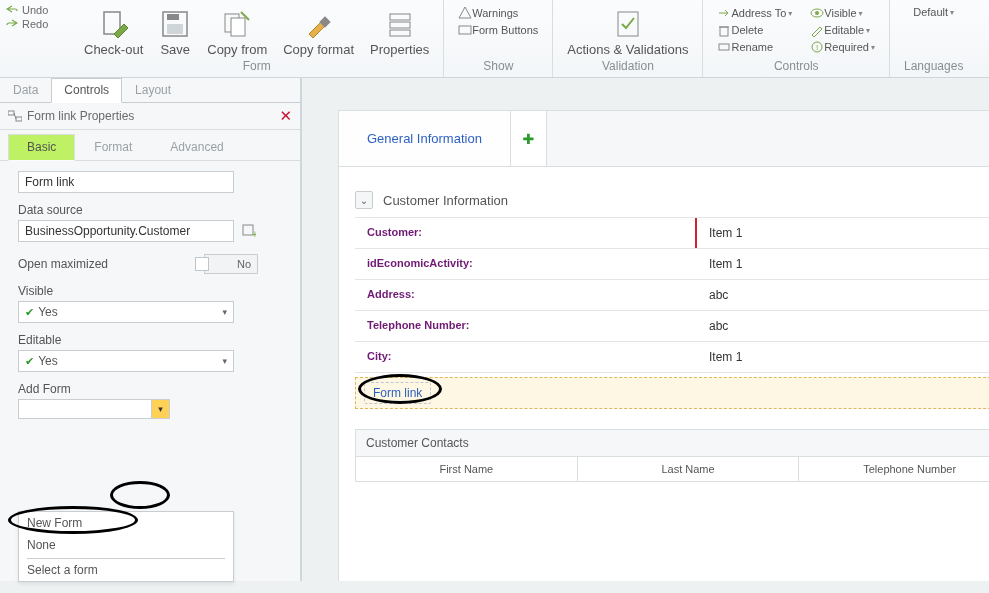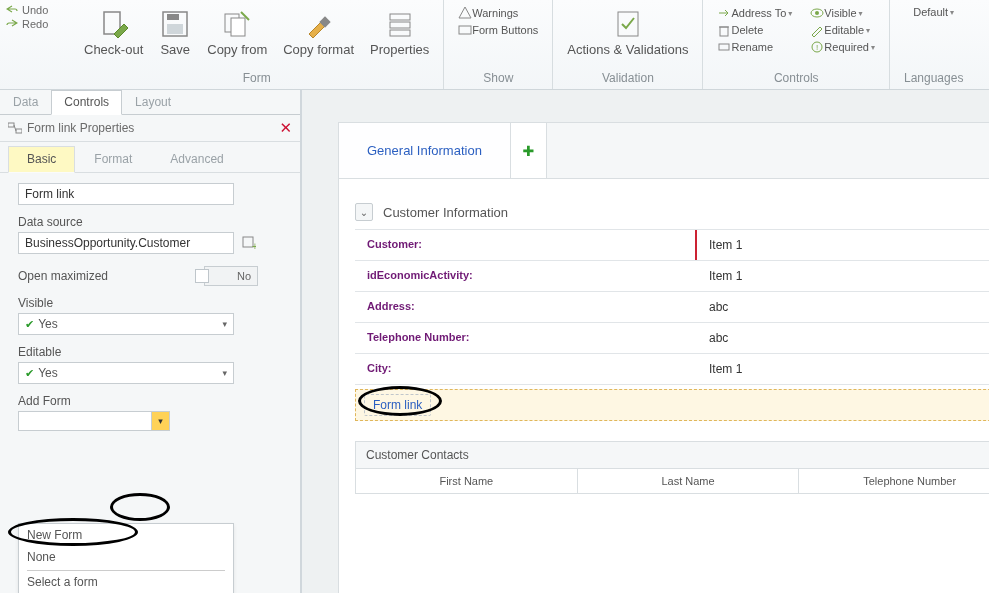--- a/index.html
+++ b/index.html
@@ -1,19 +1,19 @@
 <!DOCTYPE html>
 <html><head>
 <meta charset="utf-8">
 <style>
 * { box-sizing: border-box; margin: 0; padding: 0; font-family: "Segoe UI", Tahoma, sans-serif; }
 body { background: #eef1f2; width: 989px; height: 593px; overflow: hidden; font-size: 12px; color: #555; }
 
 
-.ribbon { background: linear-gradient(#fbfcfd,#f3f6f8); border-bottom: 1px solid #cfd6da; height: 90px; display: flex; text-align: center; }
+.ribbon { background: linear-gradient(#fbfcfd,#f3f6f8); border-bottom: 1px solid #cfd6da; height: 78px; display: flex; text-align: center; }
 .qat { width: 70px; padding: 4px 6px; display: flex; flex-direction: column; gap: 2px; }
 .qat-item { display: flex; align-items: center; gap: 4px; font-size: 11px; color: #6a6a6a; cursor: pointer; }
 .ribbon-group { border-right: 1px solid #d7dde0; display: flex; flex-direction: column; align-items: center; padding: 2px 14px 0 14px; position: relative; }
 .ribbon-group-row { display: flex; gap: 16px; align-items: flex-start; flex: 1; }
 .ribbon-btn-lg { display: flex; flex-direction: column; align-items: center; gap: 2px; cursor: pointer; padding-top: 6px; }
 .ribbon-btn-lg .icon { width: 32px; height: 32px; }
 .ribbon-btn-lg span { font-size: 13px; color: #555; }
 .ribbon-group-label { font-size: 12px; color: #878f94; margin-top: auto; padding-bottom: 4px; }
 .ribbon-stack { display: flex; flex-direction: column; gap: 3px; padding-top: 4px; }
 .ribbon-item-sm { display: flex; align-items: center; font-size: 11px; color: #555; cursor: pointer; }
@@ -25,21 +25,21 @@
 .left-tabs { display: flex; border-bottom: 1px solid #c7cdd1; }
 .left-tab { padding: 4px 12px; font-size: 12px; color: #9aa2a7; border: 1px solid transparent; cursor: pointer; }
 .left-tab.active { background: #fff; color: #555; border: 1px solid #c7cdd1; border-bottom: 1px solid #fff; margin-bottom: -1px; }
 
 .prop-header { display: flex; align-items: center; justify-content: space-between; padding: 4px 8px; border-bottom: 1px solid #d9dee1; }
 .prop-header-left { display: flex; align-items: center; gap: 5px; color: #6a6a6a; font-size: 12px; }
 .close-x { color: #c13; font-size: 15px; cursor: pointer; font-weight: 300; }
 
 .prop-tabs { display: flex; border-bottom: 1px solid #d9dee1; padding-left: 8px; margin-top: 4px; }
 .prop-tab { padding: 5px 18px; font-size: 12px; color: #9aa2a7; cursor: pointer; border: 1px solid transparent; }
-.prop-tab.active { background: #fef9c3; color: #555; border: 1px solid #d9dee1; border-bottom: 1px solid #fafbfb; margin-bottom: -1px; }
+.prop-tab.active { background: #bef264; color: #555; border: 1px solid #d9dee1; border-bottom: 1px solid #fafbfb; margin-bottom: -1px; }
 
 .prop-body { padding: 10px 18px; overflow: visible; position: relative; }
 .field-label { font-size: 12px; color: #555; margin-bottom: 3px; margin-top: 10px; }
 .field-label:first-child { margin-top: 0; }
 .field-input { width: 216px; height: 22px; border: 1px solid #c7cdd1; background: #fff; padding: 0 6px; font-size: 12px; color: #333; }
 .ds-row { display: flex; align-items: center; gap: 8px; }
 .ds-ico { width: 14px; height: 14px; }
 .toggle-row { display: flex; align-items: center; justify-content: space-between; width: 240px; margin-top: 12px; }
 .toggle { width: 54px; height: 20px; border: 1px solid #c7cdd1; background: #f1f3f4; display:flex; align-items:center; justify-content:flex-end; padding: 0 6px; font-size: 11px; color:#666; cursor: pointer; }
 .toggle .knob { width: 14px; height: 14px; background: #fff; border: 1px solid #bfc6cb; position: relative; left: -28px; }

